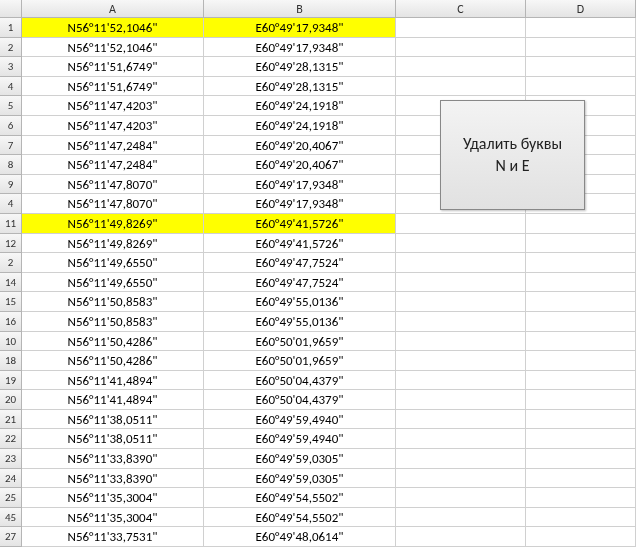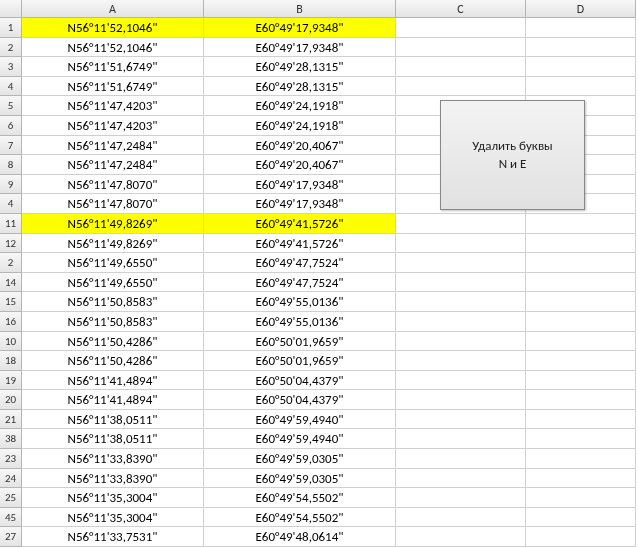--- a/index.html
+++ b/index.html
@@ -64,21 +64,21 @@
       top: 100px;
       width: 145px;
       height: 110px;
       background: linear-gradient(#f3f3f3, #e1e1e1);
       border: 1px solid #888;
       box-shadow: 1px 1px 2px rgba(0,0,0,0.25);
       display: flex;
       align-items: center;
       justify-content: center;
       text-align: center;
-      font-size: 13px;
+      font-size: 16px;
       color: #222;
       cursor: pointer;
       line-height: 1.4;
     }
   </style>
 </head>
 <body>
 
 <div class="sheet" id="sheet">
     <div class="corner"></div>
@@ -184,21 +184,21 @@
     <div class="rowhdr">20</div>
     <div class="cell">N56°11'41,4894"</div>
     <div class="cell">E60°50'04,4379"</div>
     <div class="cell"></div>
     <div class="cell"></div>
     <div class="rowhdr">21</div>
     <div class="cell">N56°11'38,0511"</div>
     <div class="cell">E60°49'59,4940"</div>
     <div class="cell"></div>
     <div class="cell"></div>
-    <div class="rowhdr">38</div>
+    <div class="rowhdr">22</div>
     <div class="cell">N56°11'38,0511"</div>
     <div class="cell">E60°49'59,4940"</div>
     <div class="cell"></div>
     <div class="cell"></div>
     <div class="rowhdr">23</div>
     <div class="cell">N56°11'33,8390"</div>
     <div class="cell">E60°49'59,0305"</div>
     <div class="cell"></div>
     <div class="cell"></div>
     <div class="rowhdr">24</div>

